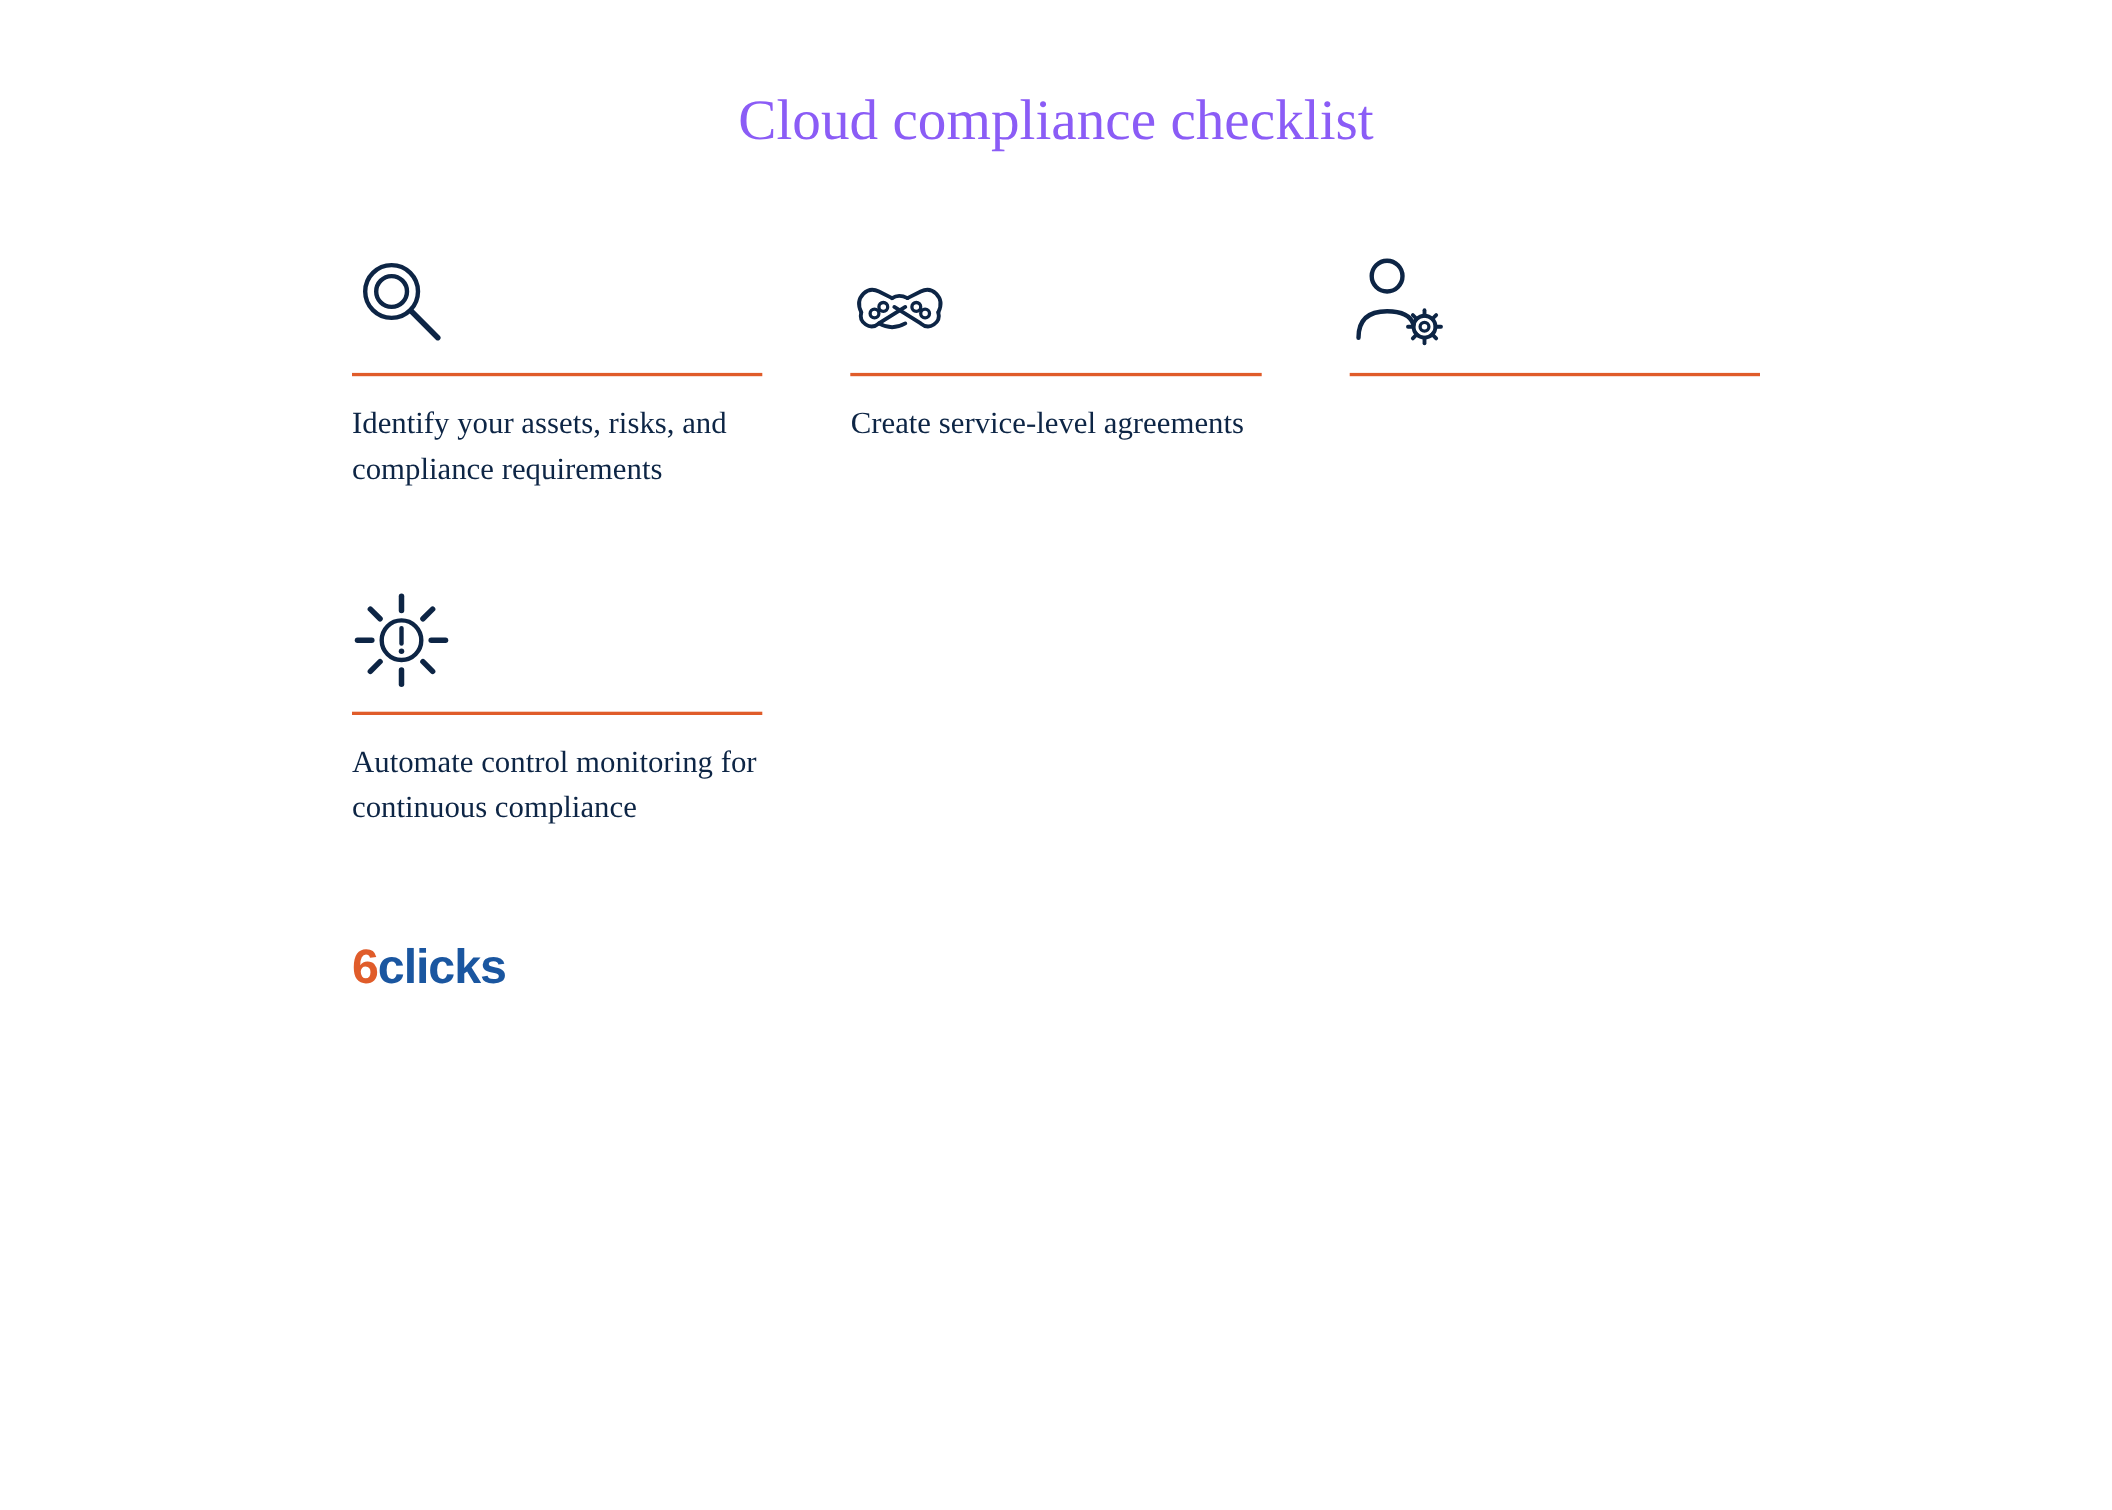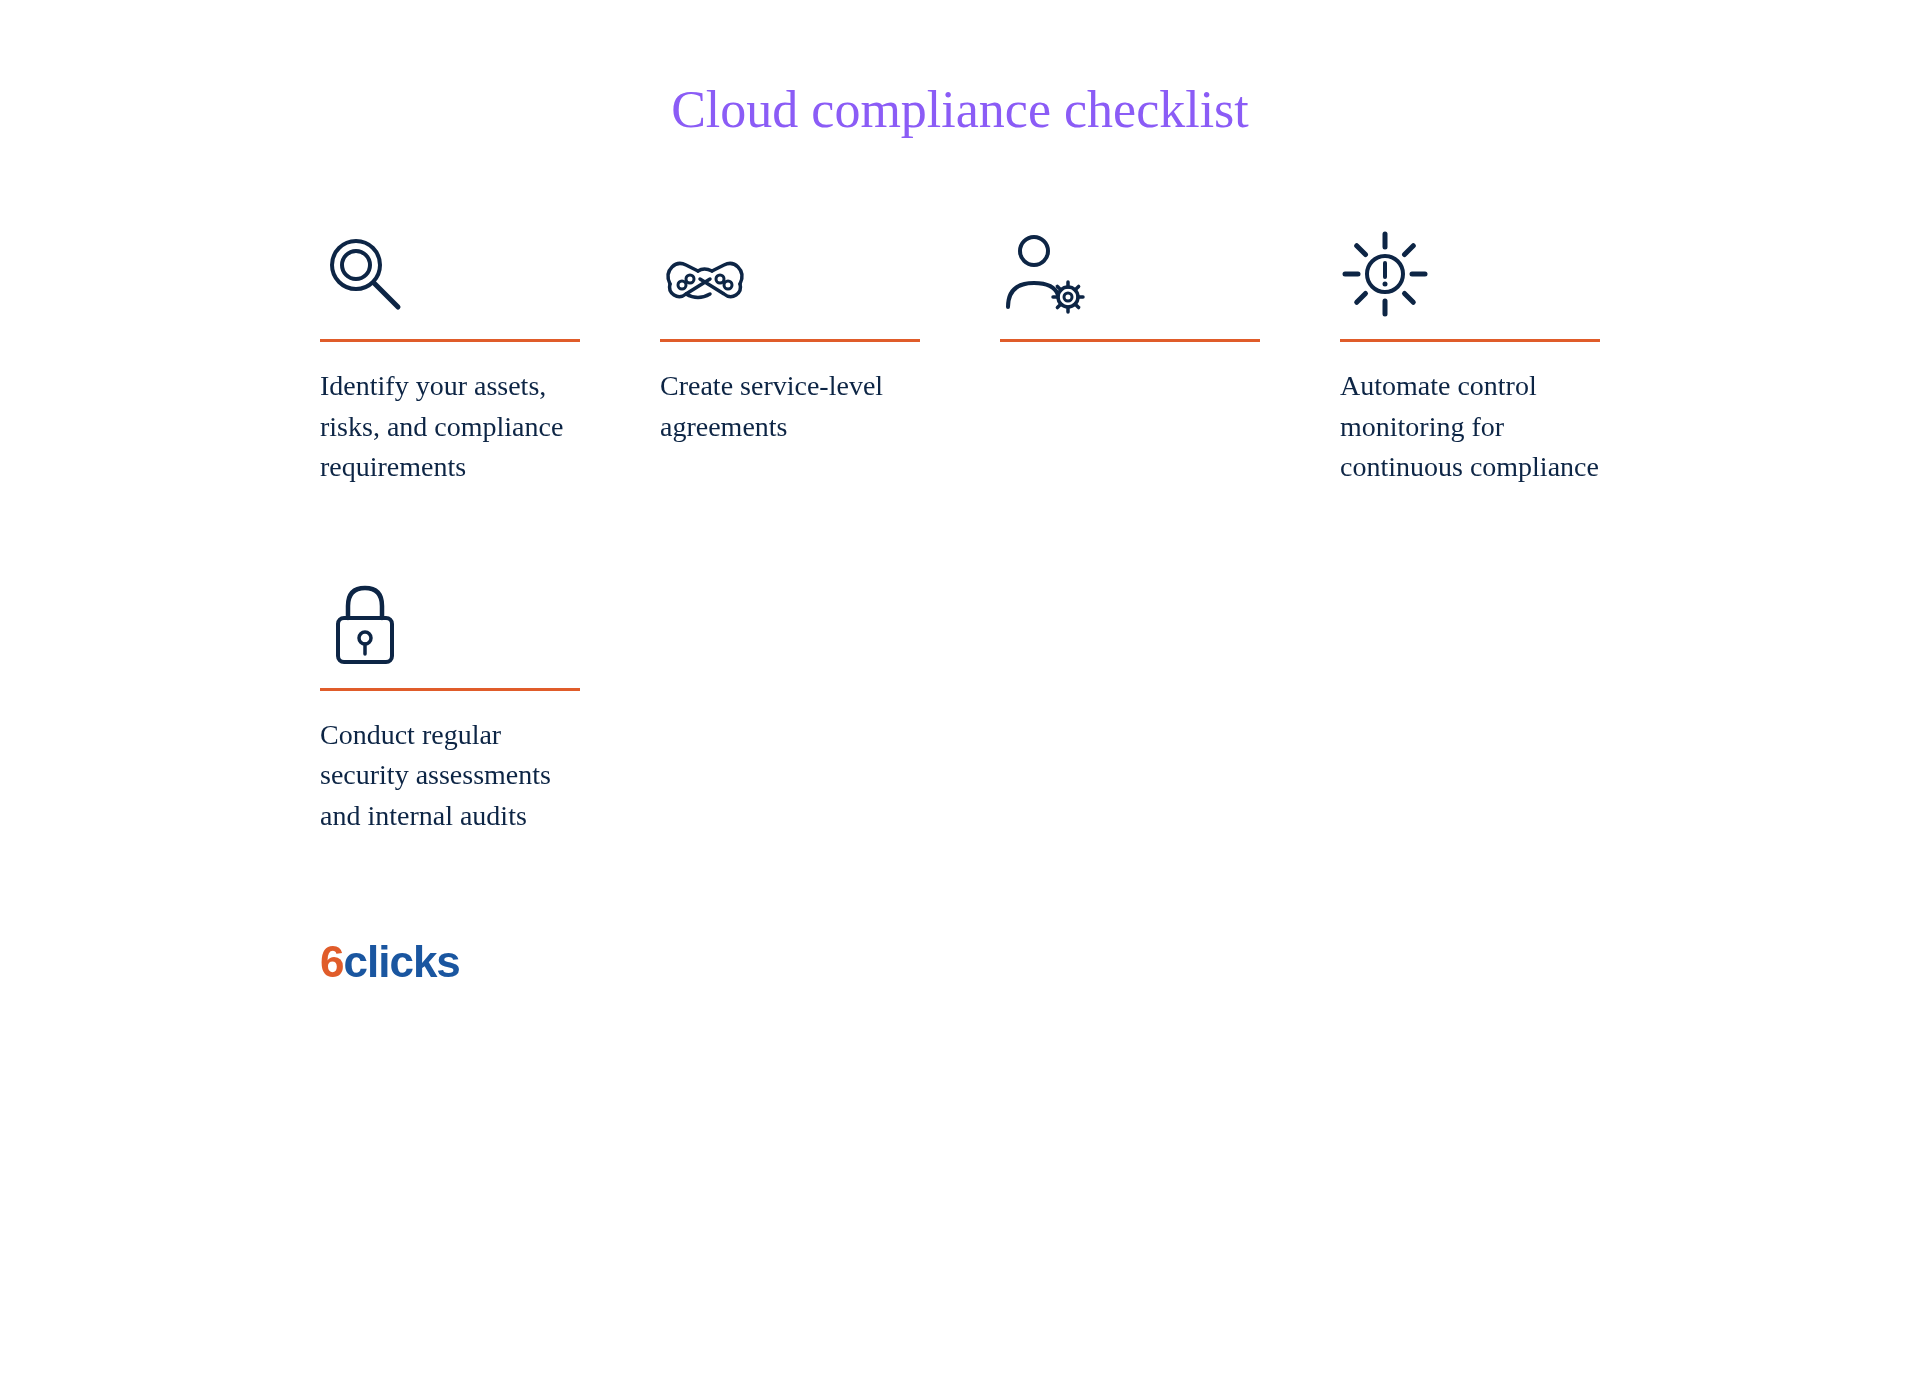--- a/index.html
+++ b/index.html
@@ -26,21 +26,21 @@
       font-size: 52px;
       font-weight: 400;
       color: #8b5cf6;
       text-align: center;
       margin-bottom: 80px;
       font-family: 'Georgia', serif;
     }
 
     .grid {
       display: grid;
-      grid-template-columns: repeat(4, 1fr);
+      grid-template-columns: repeat(3, 1fr);
       gap: 80px 80px;
       width: 100%;
       margin-bottom: 80px;
     }
 
     .card {
       display: flex;
       flex-direction: column;
       align-items: flex-start;
     }
@@ -174,35 +174,20 @@
           <line x1="64.5" y1="25.5" x2="73.3" y2="16.7" stroke="#0d2545" stroke-width="5" stroke-linecap="round"></line>
 
           <line x1="45" y1="34" x2="45" y2="48" stroke="#0d2545" stroke-width="4" stroke-linecap="round"></line>
           <circle cx="45" cy="55" r="2.5" fill="#0d2545"></circle>
         </svg>
       </div>
       <div class="divider"></div>
       <p class="card-text">Automate control monitoring for continuous compliance</p>
     </div>
 
-    <div class="card">
-      <div class="icon-area">
-        <svg viewBox="0 0 90 90" fill="none" xmlns="http://www.w3.org/2000/svg">
-
-          <path d="M28 40 L28 28 Q28 10 45 10 Q62 10 62 28 L62 40" stroke="#0d2545" stroke-width="4.5" fill="none" stroke-linecap="round"></path>
-
-          <rect x="18" y="40" width="54" height="44" rx="6" stroke="#0d2545" stroke-width="4" fill="none"></rect>
-
-          <circle cx="45" cy="60" r="6" stroke="#0d2545" stroke-width="3.5" fill="none"></circle>
-          <line x1="45" y1="66" x2="45" y2="76" stroke="#0d2545" stroke-width="3.5" stroke-linecap="round"></line>
-        </svg>
-      </div>
-      <div class="divider"></div>
-      <p class="card-text">Conduct regular security assessments and internal audits</p>
-    </div>
 
   </div>
 
   <div class="logo-area">
     <span class="logo-text">
       <span class="six">6</span><span>clicks</span>
     </span>
   </div>
 
 </div>

